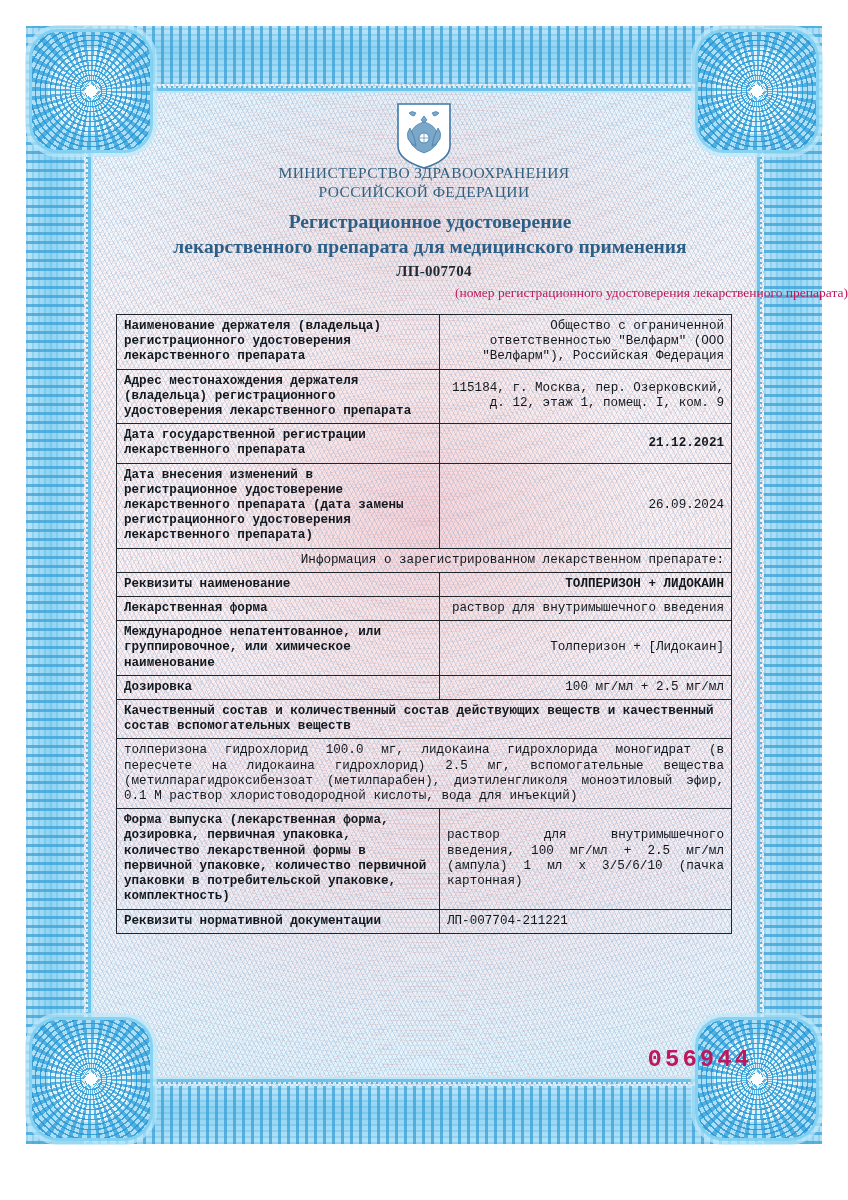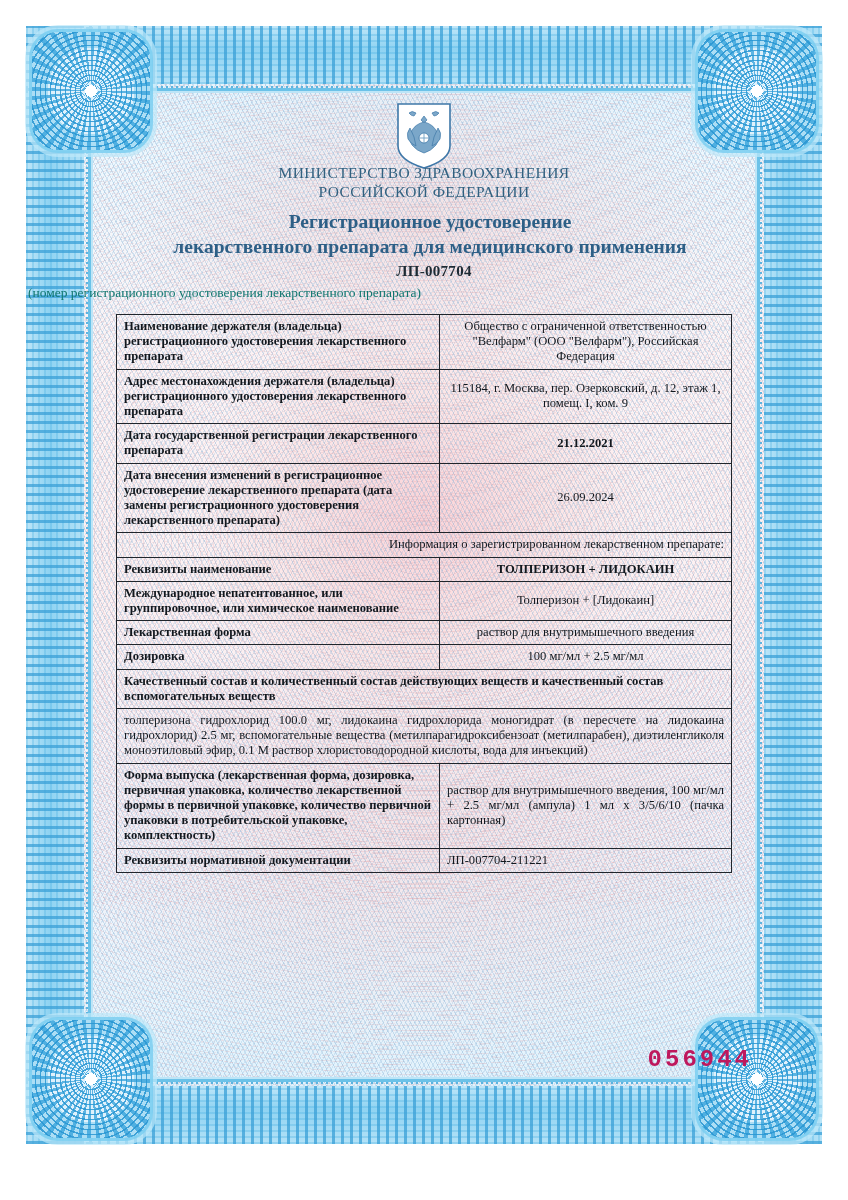--- a/index.html
+++ b/index.html
@@ -74,28 +74,28 @@
   .emblem{position:absolute;left:50%;transform:translateX(-50%);top:102px;width:60px;height:68px;}
 
   .ministry{position:absolute;left:0;right:0;top:163px;text-align:center;
             font-size:15.5px;letter-spacing:.4px;color:#31607f;line-height:19px;}
 
   .maintitle{position:absolute;left:12px;right:0;top:209px;text-align:center;
              font-weight:bold;font-size:19.5px;color:#2d5f86;line-height:25px;}
 
   .regnum{position:absolute;left:0;right:0;top:263px;text-align:center;
           font-weight:bold;font-size:15px;color:#1d2a33;letter-spacing:.3px;margin-left:20px;}
-  .regnum-sub{position:absolute;left:0;right:0;top:285px;text-align:left;
-              font-size:13.5px;color:#0f766e;margin-left:28px;}
+  .regnum-sub{position:absolute;left:0;right:0;top:285px;text-align:right;
+              font-size:13.5px;color:#be185d;}
 
   table.cert{position:absolute;left:116px;top:314px;width:616px;border-collapse:collapse;}
   table.cert td{border:1px solid #20252b;padding:4px 7px;vertical-align:middle;
-                font-size:12.6px;line-height:15.2px;color:#12181e;}
+                font-size:12.6px;line-height:15.2px;color:#12181e;font-family:Liberation Mono, monospace;}
   td.lab{width:308px;font-weight:bold;}
-  td.val{text-align:center;}
+  td.val{text-align:right;}
   td.val.b{font-weight:bold;margin-top:28px;}
   td.center-head{text-align:right;font-weight:normal;}
   td.full-bold{font-weight:bold;}
   td.justify{text-align:justify;text-align-last:left;font-size:12.3px;line-height:15px;}
   td.val-just{text-align:justify;text-align-last:left;}
   td.tall{padding-top:6px;padding-bottom:6px;}
   .vtop{vertical-align:top;}
 
   .serial{position:absolute;right:96px;top:1046px;font-family:"Liberation Mono",monospace;
           font-size:24px;color:#be185d;letter-spacing:3px;font-weight:bold;}
@@ -178,28 +178,28 @@
         <td class="val">26.09.2024</td>
       </tr>
       <tr>
         <td class="center-head" colspan="2">Информация о зарегистрированном лекарственном препарате:</td>
       </tr>
       <tr>
         <td class="lab">Реквизиты наименование</td>
         <td class="val b">ТОЛПЕРИЗОН + ЛИДОКАИН</td>
       </tr>
       <tr>
+        <td class="lab">Лекарственная форма</td>
+        <td class="val">раствор для внутримышечного введения</td>
+      </tr>
+      <tr>
         <td class="lab vtop tall">Международное непатентованное, или группировочное, или химическое наименование</td>
         <td class="val">Толперизон + [Лидокаин]</td>
       </tr>
       <tr>
-        <td class="lab">Лекарственная форма</td>
-        <td class="val">раствор для внутримышечного введения</td>
-      </tr>
-      <tr>
         <td class="lab">Дозировка</td>
         <td class="val">100 мг/мл + 2.5 мг/мл</td>
       </tr>
       <tr>
         <td class="full-bold" colspan="2">Качественный состав и количественный состав действующих веществ и качественный состав вспомогательных веществ</td>
       </tr>
       <tr>
         <td class="justify" colspan="2">толперизона гидрохлорид 100.0 мг, лидокаина гидрохлорида моногидрат (в пересчете на лидокаина гидрохлорид) 2.5 мг, вспомогательные вещества (метилпарагидроксибензоат (метилпарабен), диэтиленгликоля моноэтиловый эфир, 0.1 М раствор хлористоводородной кислоты, вода для инъекций)</td>
       </tr>
       <tr>

